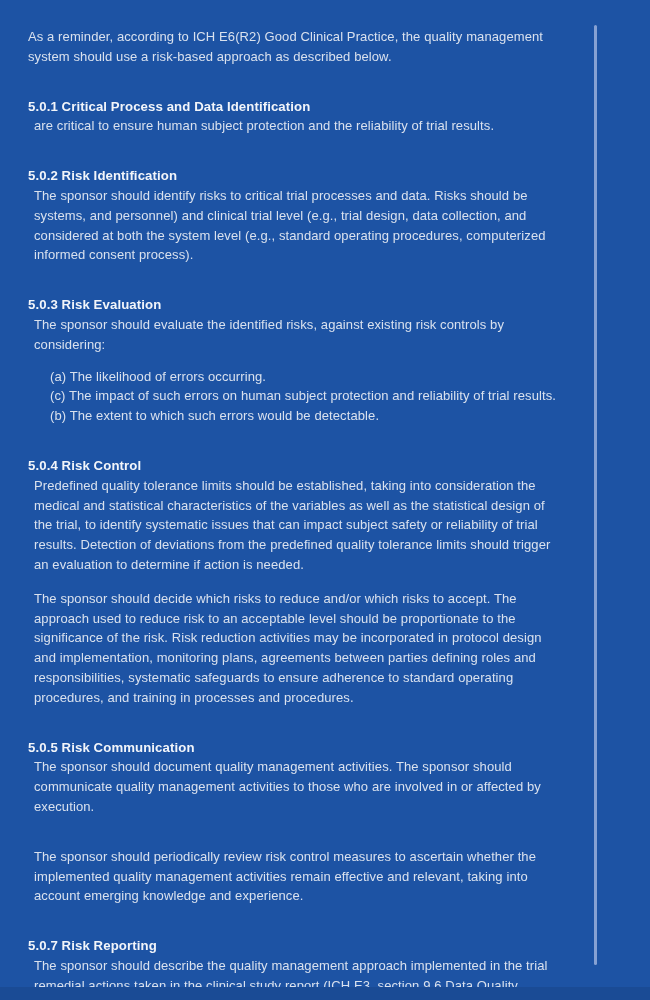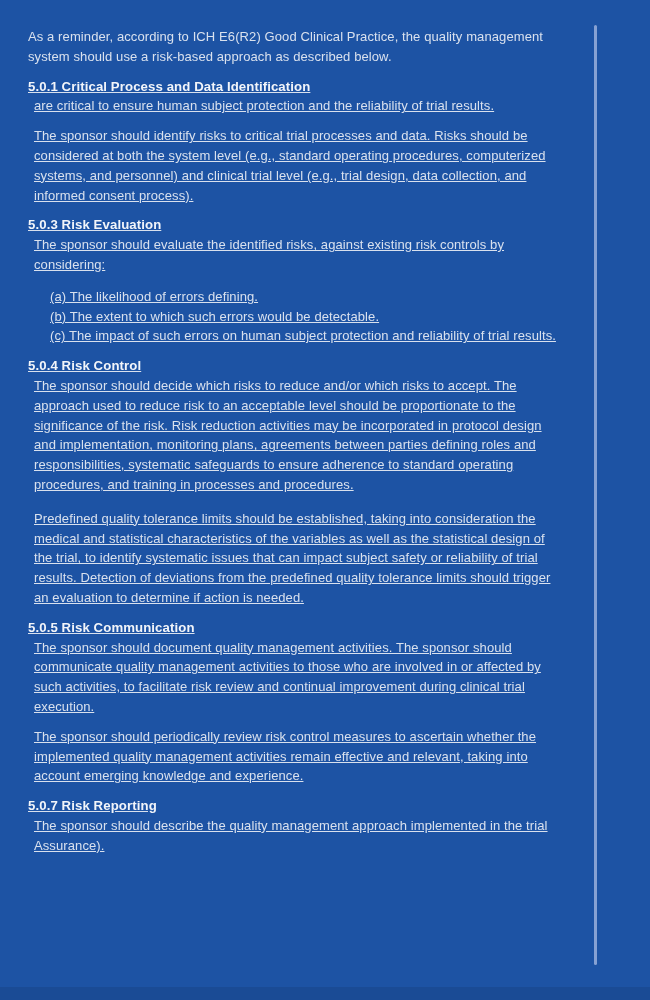--- a/index.html
+++ b/index.html
@@ -23,21 +23,21 @@
   }
   .line { white-space: nowrap; }
   .para { margin: 0; }
   .heading {
     margin: 0;
     font-size: 13.2px;
     font-weight: 700;
     color: #f2f5fa;
     line-height: 19.8px;
   }
-  section { margin-top: 10px; text-decoration: underline; }
+  section { margin-top: 30px; }
   .body { padding-left: 6px; }
   .body + .body { margin-top: 14px; }
   .list { padding-left: 22px; margin-top: 12px; }
   .scrollbar-thumb {
     position: absolute;
     left: 594px;
     top: 25px;
     width: 3px;
     height: 940px;
     border-radius: 2px;
@@ -63,82 +63,83 @@
     </div>
     <div id="sections">
   <section>
     <h3 class="heading">5.0.1 Critical Process and Data Identification</h3>
   <div class="para body">
             <div class="line">are critical to ensure human subject protection and the reliability of trial results.</div>
           </div>
         </section>
 
   <section>
+    <h3 class="heading">5.0.2 Risk Identification</h3>
   <div class="para body">
             <div class="line">The sponsor should identify risks to critical trial processes and data. Risks should be</div>
+            <div class="line">systems, and personnel) and clinical trial level (e.g., trial design, data collection, and</div>
             <div class="line">considered at both the system level (e.g., standard operating procedures, computerized</div>
-            <div class="line">systems, and personnel) and clinical trial level (e.g., trial design, data collection, and</div>
             <div class="line">informed consent process).</div>
           </div>
         </section>
 
   <section>
     <h3 class="heading">5.0.3 Risk Evaluation</h3>
   <div class="para body">
             <div class="line">The sponsor should evaluate the identified risks, against existing risk controls by</div>
             <div class="line">considering:</div>
           </div>
           <div class="list">
-            <div class="line">(a) The likelihood of errors defining.</div>
+            <div class="line">(a) The likelihood of errors occurring.</div>
+            <div class="line">(c) The impact of such errors on human subject protection and reliability of trial results.</div>
             <div class="line">(b) The extent to which such errors would be detectable.</div>
-            <div class="line">(c) The impact of such errors on human subject protection and reliability of trial results.</div>
           </div>
         </section>
 
   <section>
     <h3 class="heading">5.0.4 Risk Control</h3>
   <div class="para body">
+            <div class="line">Predefined quality tolerance limits should be established, taking into consideration the</div>
+            <div class="line">medical and statistical characteristics of the variables as well as the statistical design of</div>
+            <div class="line">the trial, to identify systematic issues that can impact subject safety or reliability of trial</div>
+            <div class="line">results. Detection of deviations from the predefined quality tolerance limits should trigger</div>
+            <div class="line">an evaluation to determine if action is needed.</div>
+          </div>
+          <div class="para body">
             <div class="line">The sponsor should decide which risks to reduce and/or which risks to accept. The</div>
             <div class="line">approach used to reduce risk to an acceptable level should be proportionate to the</div>
             <div class="line">significance of the risk. Risk reduction activities may be incorporated in protocol design</div>
             <div class="line">and implementation, monitoring plans, agreements between parties defining roles and</div>
             <div class="line">responsibilities, systematic safeguards to ensure adherence to standard operating</div>
             <div class="line">procedures, and training in processes and procedures.</div>
-          </div>
-          <div class="para body">
-            <div class="line">Predefined quality tolerance limits should be established, taking into consideration the</div>
-            <div class="line">medical and statistical characteristics of the variables as well as the statistical design of</div>
-            <div class="line">the trial, to identify systematic issues that can impact subject safety or reliability of trial</div>
-            <div class="line">results. Detection of deviations from the predefined quality tolerance limits should trigger</div>
-            <div class="line">an evaluation to determine if action is needed.</div>
           </div>
         </section>
 
   <section>
     <h3 class="heading">5.0.5 Risk Communication</h3>
   <div class="para body">
             <div class="line">The sponsor should document quality management activities. The sponsor should</div>
             <div class="line">communicate quality management activities to those who are involved in or affected by</div>
-            <div class="line">such activities, to facilitate risk review and continual improvement during clinical trial</div>
             <div class="line">execution.</div>
           </div>
         </section>
 
   <section>
   <div class="para body">
             <div class="line">The sponsor should periodically review risk control measures to ascertain whether the</div>
             <div class="line">implemented quality management activities remain effective and relevant, taking into</div>
             <div class="line">account emerging knowledge and experience.</div>
           </div>
         </section>
 
   <section>
     <h3 class="heading">5.0.7 Risk Reporting</h3>
   <div class="para body">
             <div class="line">The sponsor should describe the quality management approach implemented in the trial</div>
+            <div class="line">remedial actions taken in the clinical study report (ICH E3, section 9.6 Data Quality</div>
             <div class="line">Assurance).</div>
           </div>
         </section>
 </div>
   </div>
   <div class="scrollbar-thumb"></div>
   <div class="bottom-edge"></div>
 </div>
 
 </body></html>

